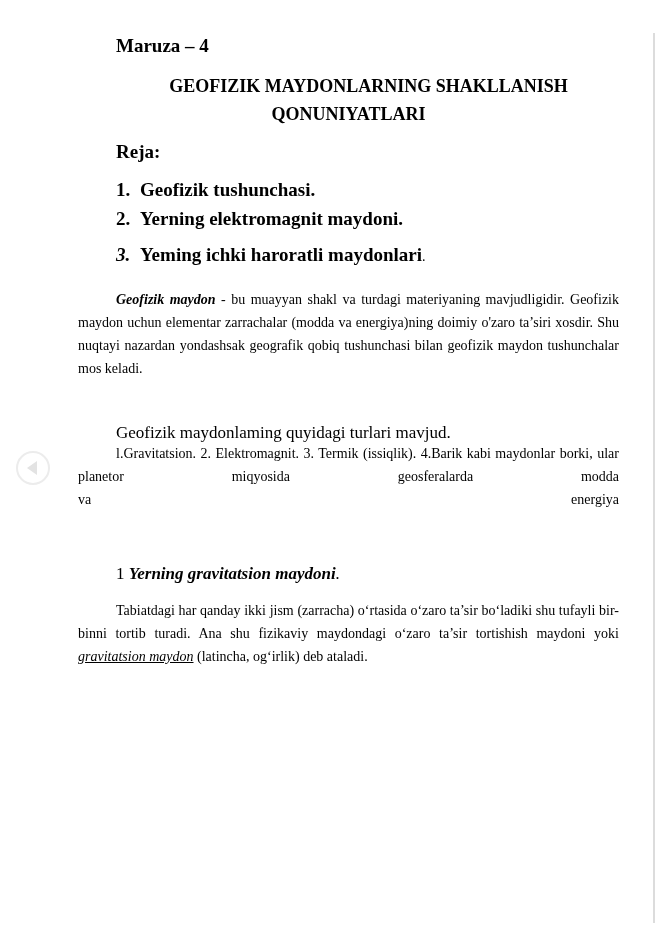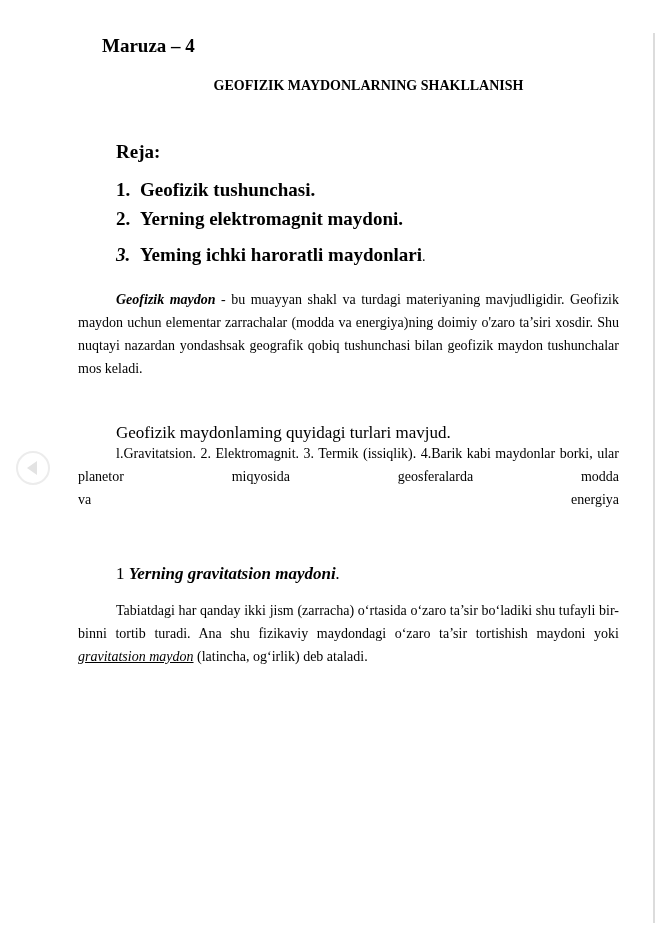--- a/index.html
+++ b/index.html
@@ -46,33 +46,33 @@
       border-right: 10px solid #e3e3e3;
     }
     .doc {
       position: absolute;
       left: 78px;
       top: 0;
       width: 541px;
     }
     .lecture-no {
       position: absolute;
-      left: 24px;
+      left: 38px;
       top: 35px;
       font-size: 19px;
       font-weight: bold;
       white-space: nowrap;
     }
     .title {
       position: absolute;
       left: 0;
       top: 72px;
       width: 541px;
       text-align: center;
-      font-size: 14px;
+      font-size: 18px;
       font-weight: bold;
       line-height: 28px;
     }
     .title .t1 { display: block; padding-left: 40px; }
     .title .t2 { display: block; padding-left: 0; }
     .plan-label {
       position: absolute;
       left: 38px;
       top: 141px;
       font-size: 19px;
@@ -139,20 +139,21 @@
 <div class="nav-prev">
   <span class="tri"></span>
 </div>
 
 <div class="doc">
 
   <div class="lecture-no">Maruza – 4</div>
 
   <div class="title">
     <span class="t1">GEOFIZIK MAYDONLARNING SHAKLLANISH</span>
+    <span class="t2">QONUNIYATLARI</span>
   </div>
 
   <div class="plan-label">Reja:</div>
 
   <div class="plan-item p1">
     <span class="num">1.</span><span>Geofizik tushunchasi.</span>
   </div>
   <div class="plan-item p2">
     <span class="num">2.</span><span>Yerning elektromagnit maydoni.</span>
   </div>

